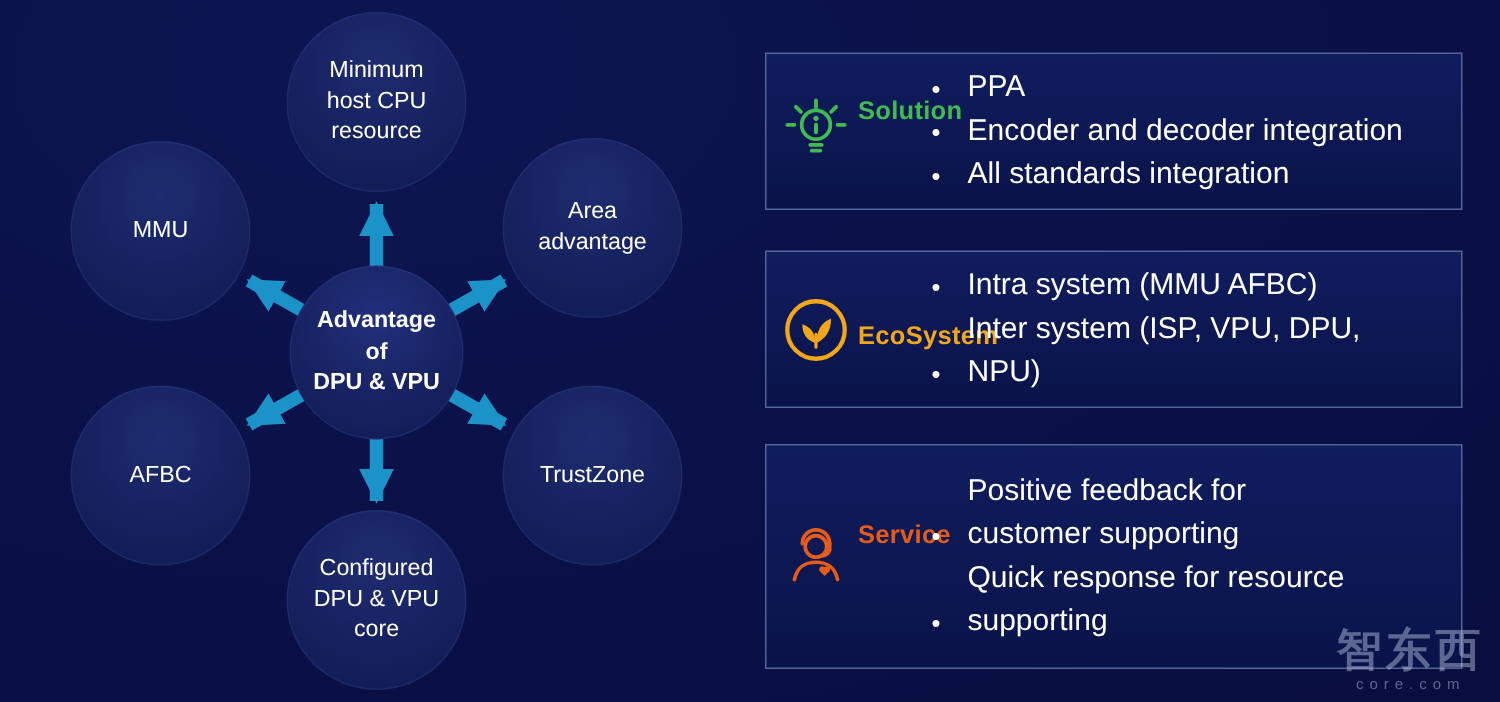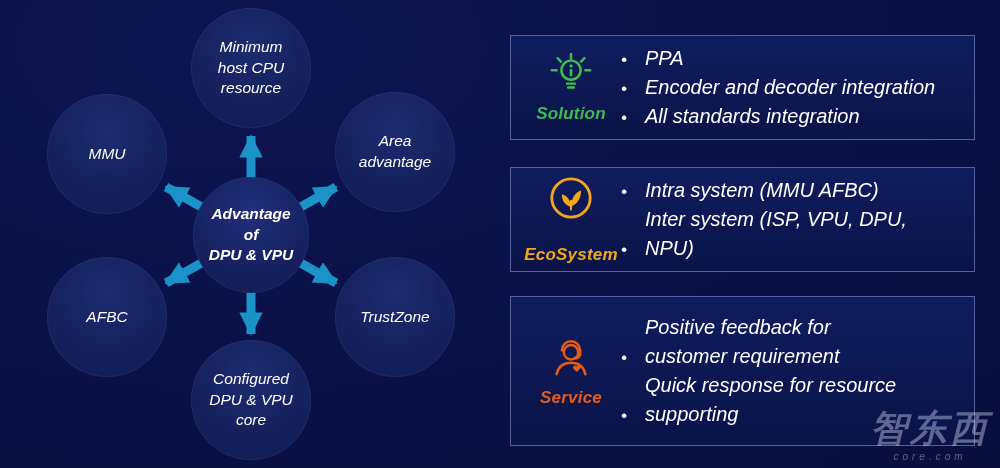--- a/index.html
+++ b/index.html
@@ -7,21 +7,20 @@
   body {
     position:relative;
     background:#0a1147;
     font-family:"Liberation Sans", sans-serif;
     color:#ffffff;
     overflow:hidden;
   }
   .stage {
     position:absolute; inset:0;
     background: radial-gradient(130% 150% at 25% 10%, #0d1551 0%, #0a1045 55%, #080d3a 100%);
-    font-style: italic;
   }
 
   
   .arrows { position:absolute; left:0; top:0; }
   .node {
     position:absolute;
     width:120px; height:120px;
     border-radius:50%;
     display:flex; align-items:center; justify-content:center;
     text-align:center;
@@ -50,21 +49,21 @@
     background: linear-gradient(180deg, #101d5e 0%, #0a1349 100%);
     display:flex; align-items:center;
     padding:10px 14px 10px 10px;
   }
   .panel-1 { top:35px;  height:105px; }
   .panel-2 { top:167px; height:105px; }
   .panel-3 { top:296px; height:150px; }
 
   .icon-col {
     flex:0 0 100px; width:100px;
-    display:flex; flex-direction:column; align-items:center;
+    display:flex; flex-direction:row; 
     gap:5px;
   }
   .panel-icon { display:block; height:48px; display:flex; align-items:center; justify-content:center; }
   .icon-label { font-weight:bold; font-size:17px; letter-spacing:0.2px; }
 
   ul.bullets { list-style:none; flex:1; }
   ul.bullets li {
     display:flex;
     font-size:20px; line-height:1.45;
     color:#ffffff;
@@ -76,21 +75,21 @@
     font-size:17px;
   }
   .panel-3 ul.bullets li .txt { max-width:265px; }
 
   
   .watermark {
     position:absolute; right:10px; bottom:6px;
     text-align:center;
     color:rgba(195,205,230,0.45);
   }
-  .wm-logo { font-size:37px; font-weight:bold; letter-spacing:3px; line-height:1.1; }
+  .wm-logo { font-size:30px; font-weight:bold; letter-spacing:3px; line-height:1.1; }
   .wm-domain { font-size:10px; letter-spacing:4px; margin-top:1px; }
 </style>
 </head>
 <body>
 
 <div class="stage">
 
   <svg class="arrows" width="470" height="468" viewBox="0 0 470 468">
     <defs>
       <marker id="ah" markerWidth="2.6" markerHeight="2.6" refX="2.4" refY="1.3" orient="auto">
@@ -201,21 +200,21 @@
             <path d="M33.5 15 V19.5"></path>
             <path d="M33.5 19.5 A5.5 5.5 0 0 1 27.5 23.5"></path>
           </g>
           <path d="M30 31.5 c-0.9 -1 -2.4 -1 -3.2 -0.1 c-0.8 0.9 -0.8 2.3 0.1 3.2 l3.1 3 3.1 -3 c0.9 -0.9 0.9 -2.3 0.1 -3.2 c-0.8 -0.9 -2.3 -0.9 -3.2 0.1 z" fill="currentColor"></path>
         </svg>
       </span>
       <span class="icon-label" style="color: rgb(229, 92, 25);">Service</span>
     </div>
     <ul class="bullets">
       <li>
-          <span class="txt">Positive feedback for customer requirement</span>
+          <span class="txt">Positive feedback for customer supporting</span>
         </li>
       <li>
           <span class="txt">Quick response for resource supporting</span>
         </li>
     </ul>
   </div>
 
   <div class="watermark">
     <div class="wm-logo">智东西</div>
     <div class="wm-domain">core.com</div>

